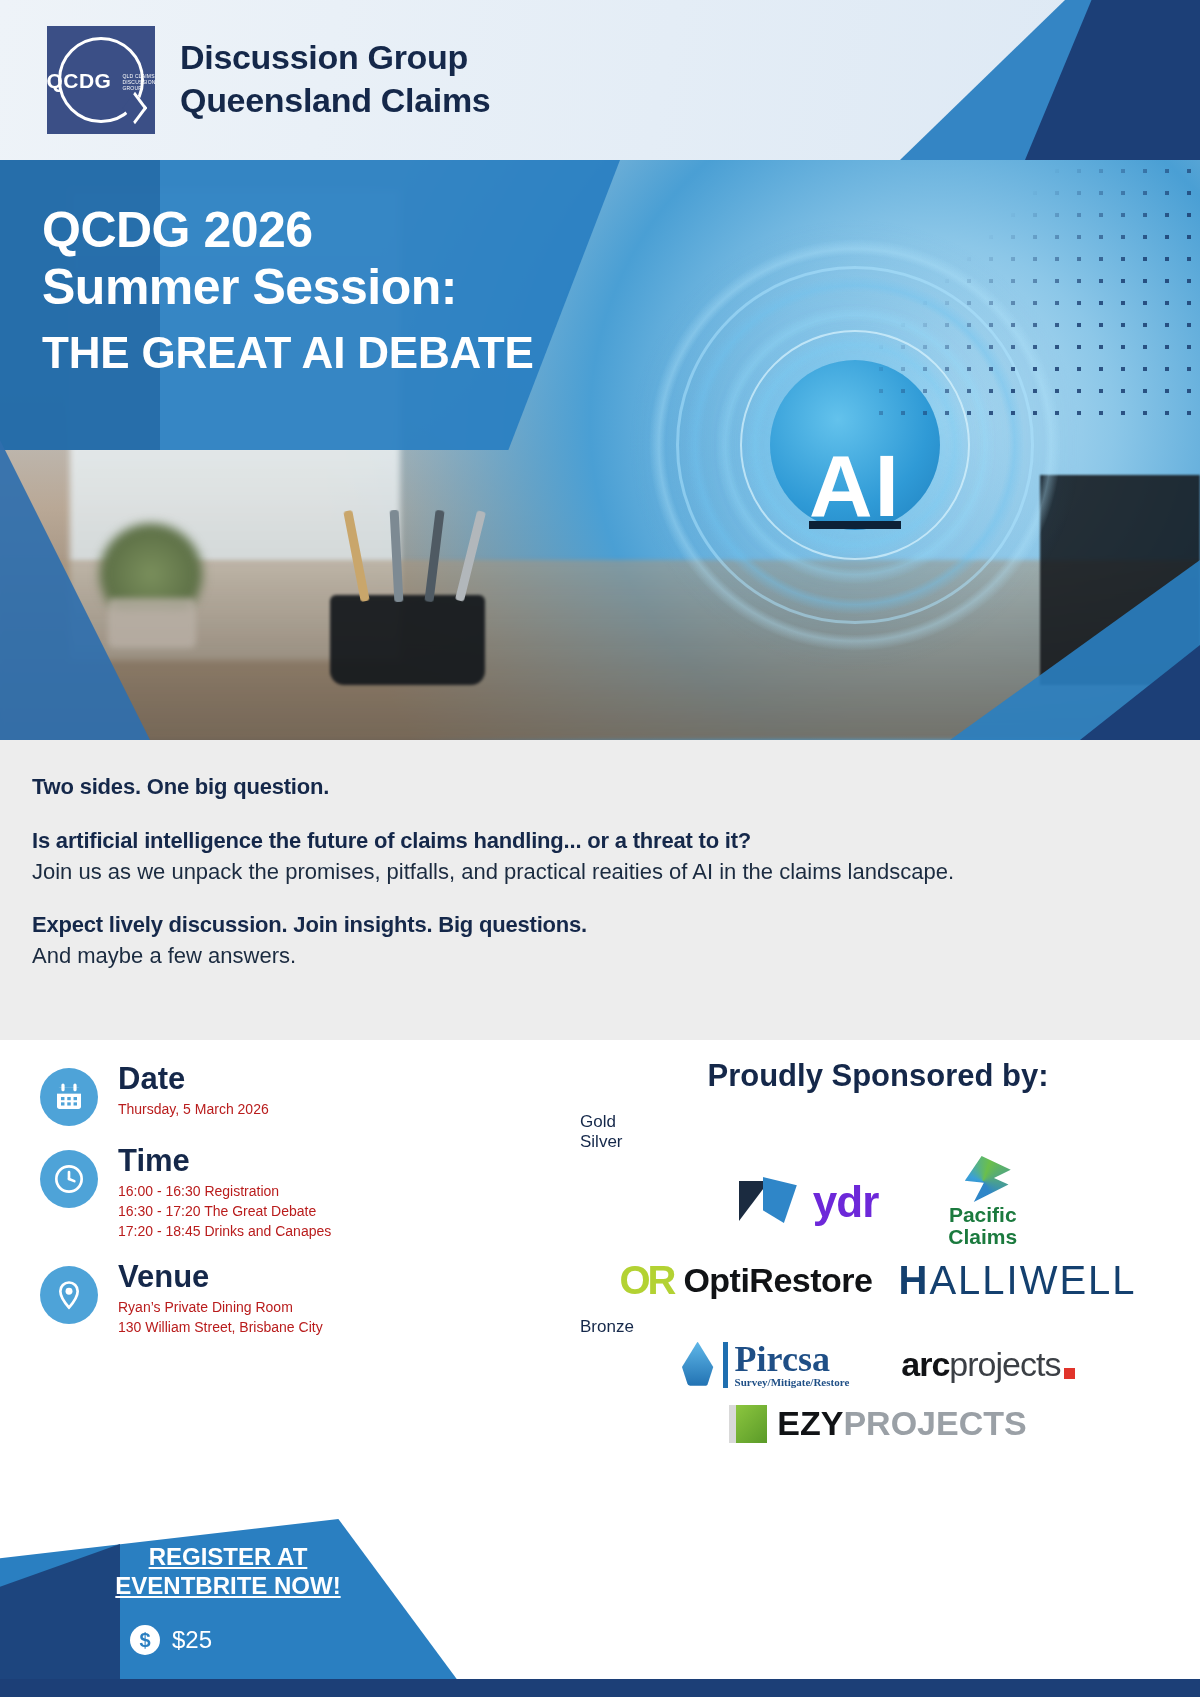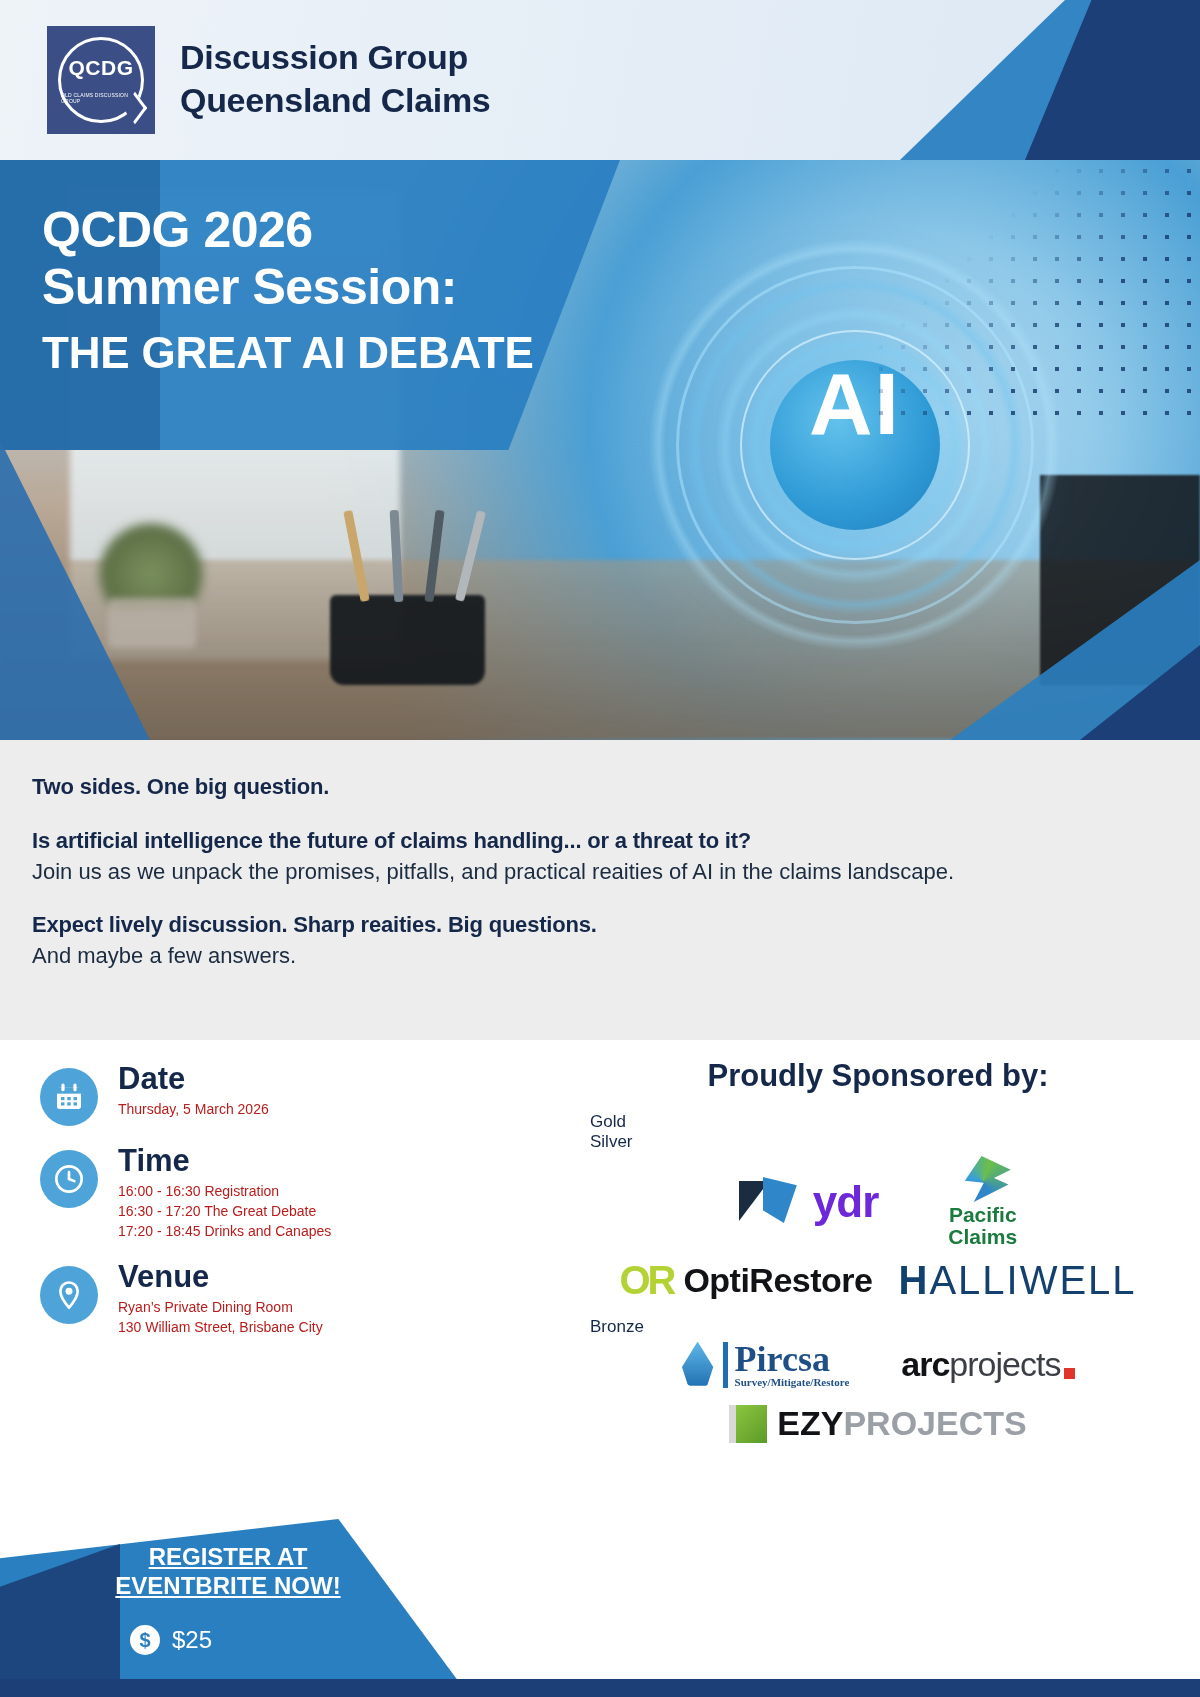--- a/index.html
+++ b/index.html
@@ -47,21 +47,21 @@
     left: 47px; top: 26px;
     width: 108px; height: 108px;
     background: #3b4f86;
     display: flex; align-items: center; justify-content: center;
   }
   .logo-circle {
     width: 86px; height: 86px;
     border-radius: 50%;
     border: 3px solid #ffffff;
     position: relative;
-    display: flex; flex-direction: column;
+    display: flex; flex-direction: row;
     align-items: center; justify-content: center; gap: 11px;
   }
   .logo-circle .qcdg {
     color: #ffffff;
     font-size: 21px;
     font-weight: bold;
     letter-spacing: .5px;
     line-height: 1;
   }
   .logo-circle .sub {
@@ -173,21 +173,21 @@
   .ai-ring::before { inset: 56px; border-width: 3px; border-color: rgba(175,230,255,.5); }
   .ai-ring::after  { inset: 120px; border-width: 2px; border-color: rgba(225,248,255,.65); }
   .ai-core {
     position: absolute;
     left: 50%; top: 50%;
     transform: translate(-50%,-50%);
     width: 170px; height: 170px;
     border-radius: 50%;
     background: radial-gradient(circle at 40% 35%, #63c2ec 0%, #2f9ad6 60%, #1f7fbd 100%);
     box-shadow: 0 0 60px rgba(120,210,250,.65);
-    display: flex; align-items: flex-start; justify-content: center;
+    display: flex; align-items: flex-end; justify-content: center; text-decoration: underline;
   }
   .ai-core span {
     font-size: 88px; font-weight: bold; color: #ffffff;
     letter-spacing: 2px; line-height: 1;
   }
   .dot-grid {
     position: absolute;
     right: 0; top: 0;
     width: 330px; height: 260px;
     background-image: radial-gradient(#1b3f72 2.2px, transparent 2.4px);
@@ -372,21 +372,20 @@
   .sponsors-title {
     font-size: 31px;
     font-weight: bold;
     color: #15284a;
     text-align: center;
     margin-bottom: 18px;
   }
   .tier-label {
     font-size: 17px;
     color: #15284a;
-    margin-left: 10px;
   }
   .tier-row {
     display: flex;
     align-items: center;
     justify-content: center;
     gap: 34px;
   }
 
   
   .turks {
@@ -527,21 +526,21 @@
       <div class="hero-line3">THE GREAT AI DEBATE</div>
     </div>
   </div>
 
   <div class="copy">
     <div class="bold">Two sides. One big question.</div>
     <div class="gap"></div>
     <div class="bold">Is artificial intelligence the future of claims handling... or a threat to it?</div>
     <div class="para">Join us as we unpack the promises, pitfalls, and practical reaities of AI in the claims landscape.</div>
     <div class="gap-sm"></div>
-    <div class="bold">Expect lively discussion. Sharp reaities. Big questions.</div>
+    <div class="bold">Expect lively discussion. Join insights. Big questions.</div>
     <div class="para">And maybe a few answers.</div>
   </div>
 
   <div class="lower">
 
     <div class="details">
 
       <div class="detail-row">
         <div class="icon-badge">
           <svg viewBox="0 0 24 24" fill="none" stroke="#ffffff" stroke-width="1.8">

